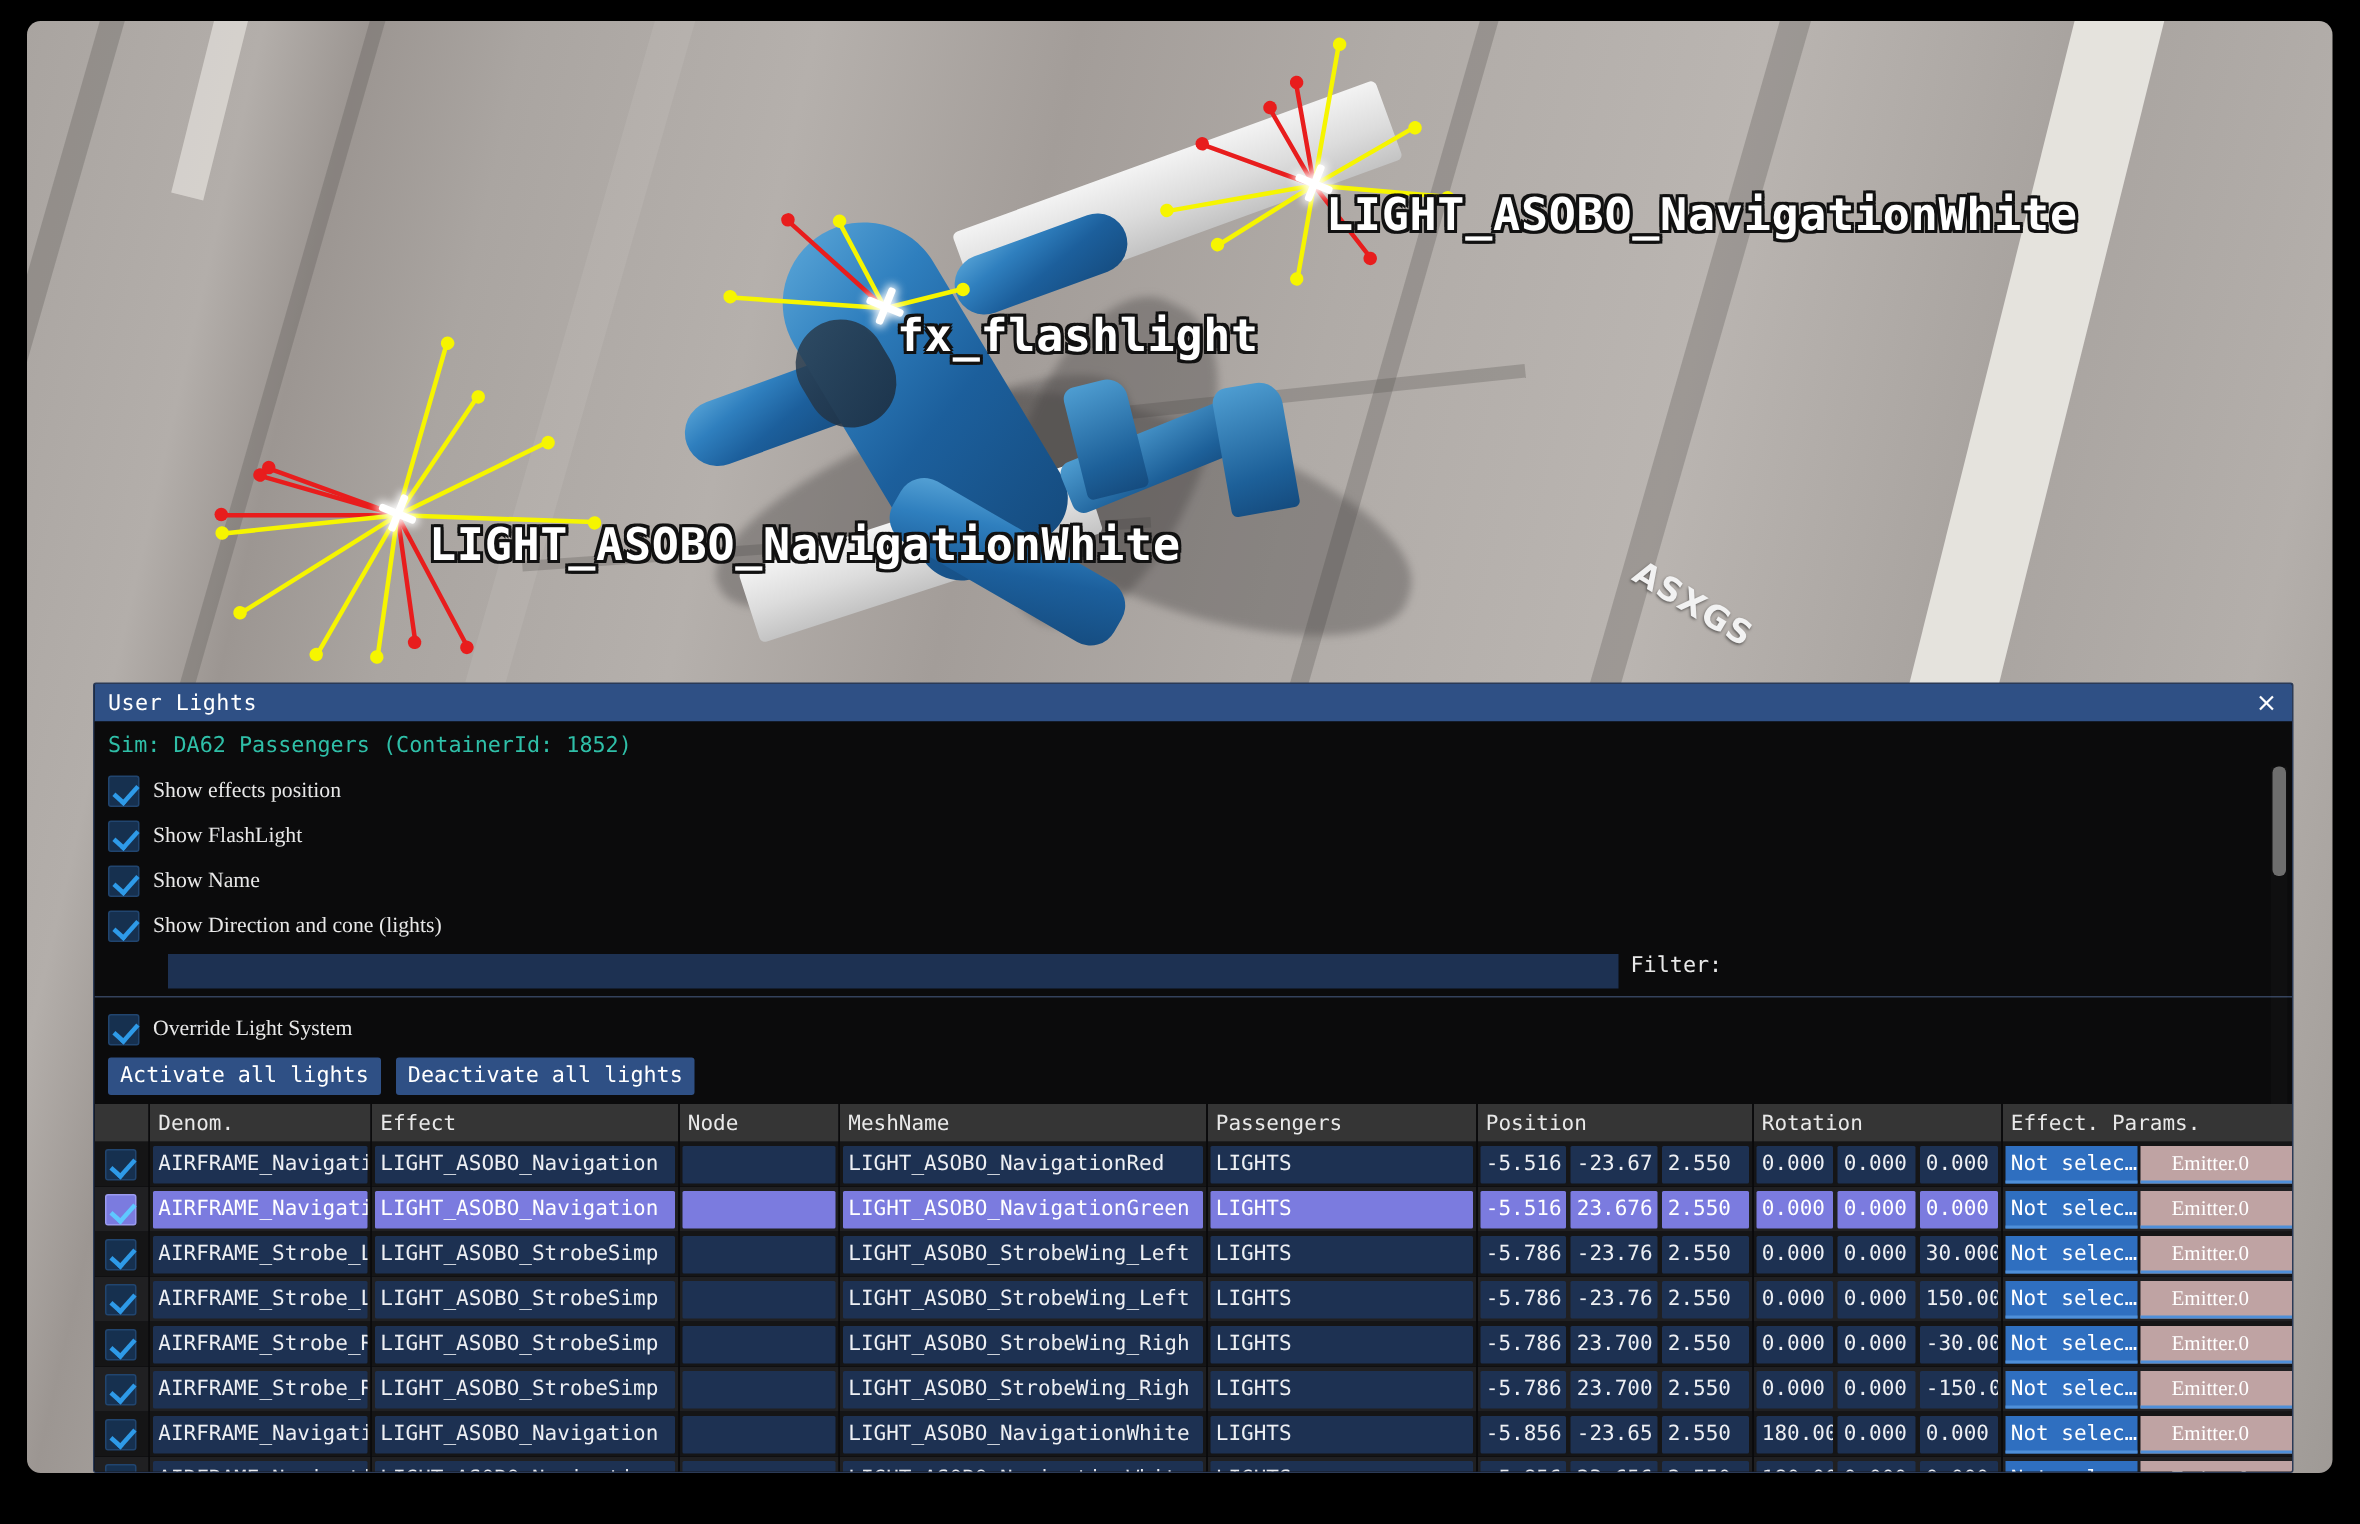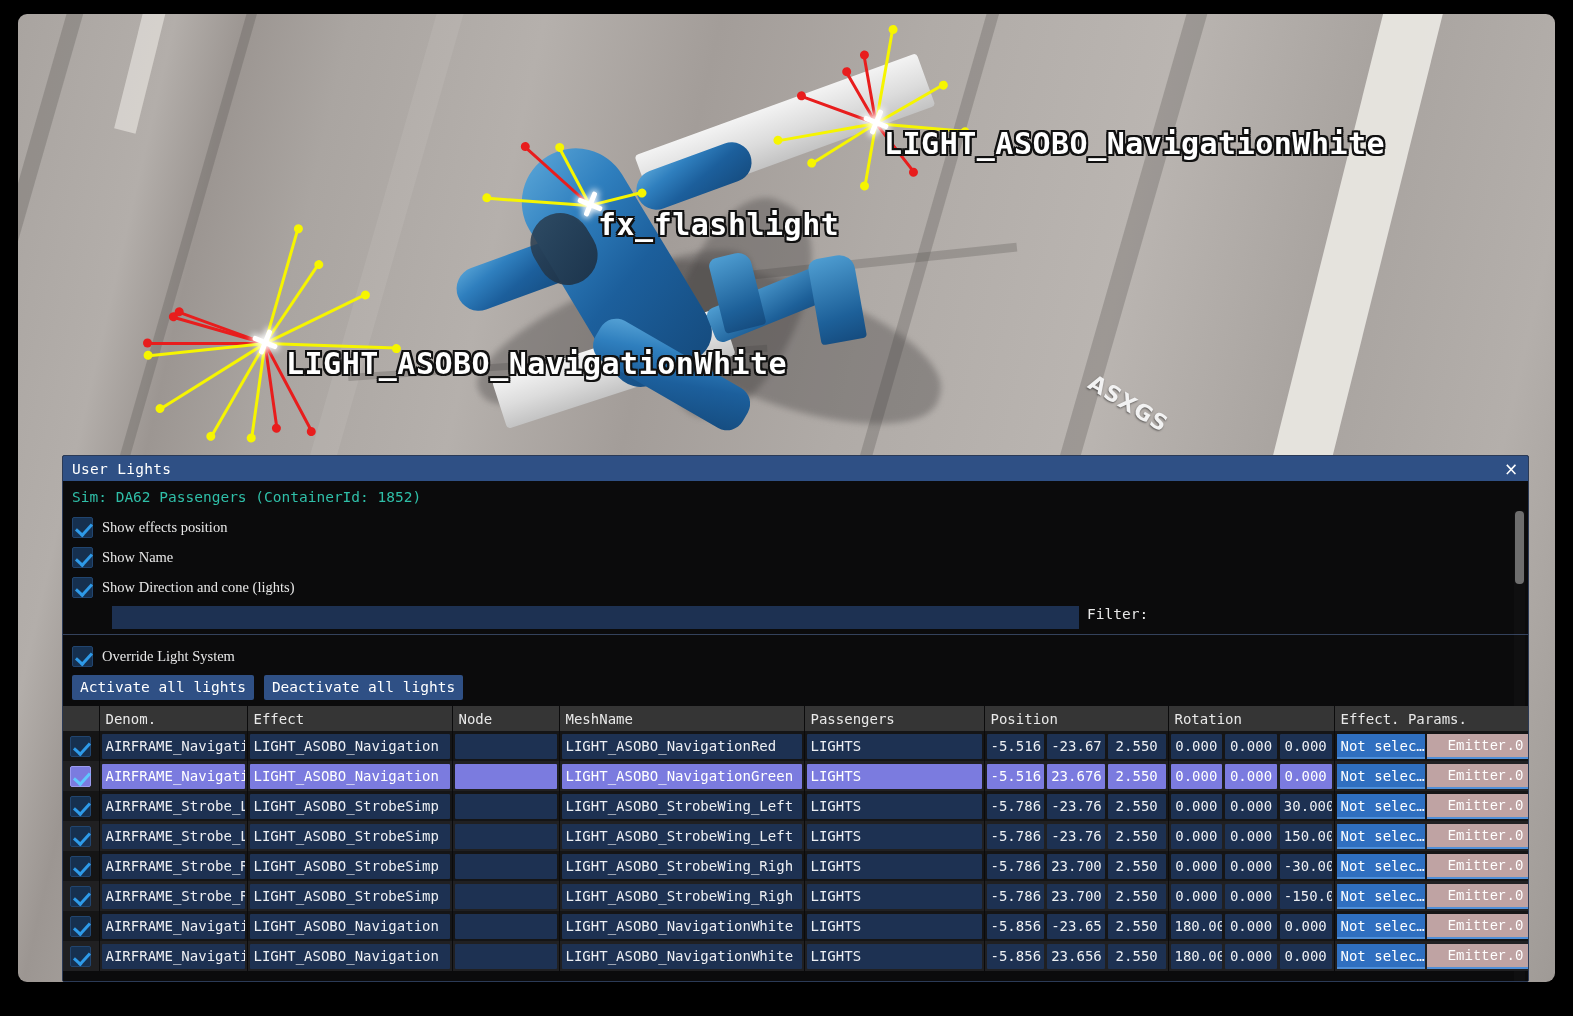--- a/index.html
+++ b/index.html
@@ -252,36 +252,36 @@
     border-radius: 2px; position: relative;
     margin: 0 auto;
   }
   .cbox-cell.on::after {
     content: "";
     position: absolute; left: 6px; top: 2px;
     width: 7px; height: 13px;
     border: solid #2e9ae8; border-width: 0 3px 3px 0;
     transform: rotate(42deg);
   }
-  .triple { display: flex; gap: 3px; text-align: center; }
+  .triple { display: flex; gap: 3px; }
   .triple .cell { flex: 1 1 0; min-width: 0; }
   .actrow { display: flex; gap: 2px; align-items: center; }
   .act-btn {
     background: #2f6fc0; color: #fff; font-size: 14px;
     height: 25px; line-height: 25px; padding: 0 4px;
     white-space: nowrap; overflow: hidden; width: 98px;
     border-bottom: 2px solid #4f8fd8;
     font-family: "DejaVu Sans Mono", monospace; cursor: pointer;
   }
   .param-btn {
     background: #bfa3a3; color: #ffffff; font-size: 14px;
     height: 25px; line-height: 25px; padding: 0 21px;
     white-space: nowrap; overflow: hidden; width: 108px;
     border-bottom: 2px solid #4f8fd8;
-    font-family: Liberation Mono, monospace; cursor: pointer;
+    font-family: Liberation Serif, serif; cursor: pointer;
   }
   
   #pscroll {
     position: absolute; right: 3px; top: 30px;
     width: 11px; height: 488px;
     background: rgba(255,255,255,0.02);
   }
   #pthumb {
     position: absolute; top: 0; left: 1px;
     width: 9px; height: 73px;
@@ -443,20 +443,24 @@
 
       <div id="pscroll">
         <div id="pthumb"></div>
       </div>
 
       <div id="sim-line">Sim: DA62 Passengers (ContainerId: 1852)</div>
 
       <div class="chk-row">
         <span class="cbox on"></span>
         <span class="chk-label">Show effects position</span>
+      </div>
+      <div class="chk-row">
+        <span class="cbox on"></span>
+        <span class="chk-label">Show FlashLight</span>
       </div>
       <div class="chk-row">
         <span class="cbox on"></span>
         <span class="chk-label">Show Name</span>
       </div>
       <div class="chk-row">
         <span class="cbox on"></span>
         <span class="chk-label">Show Direction and cone (lights)</span>
       </div>
 

